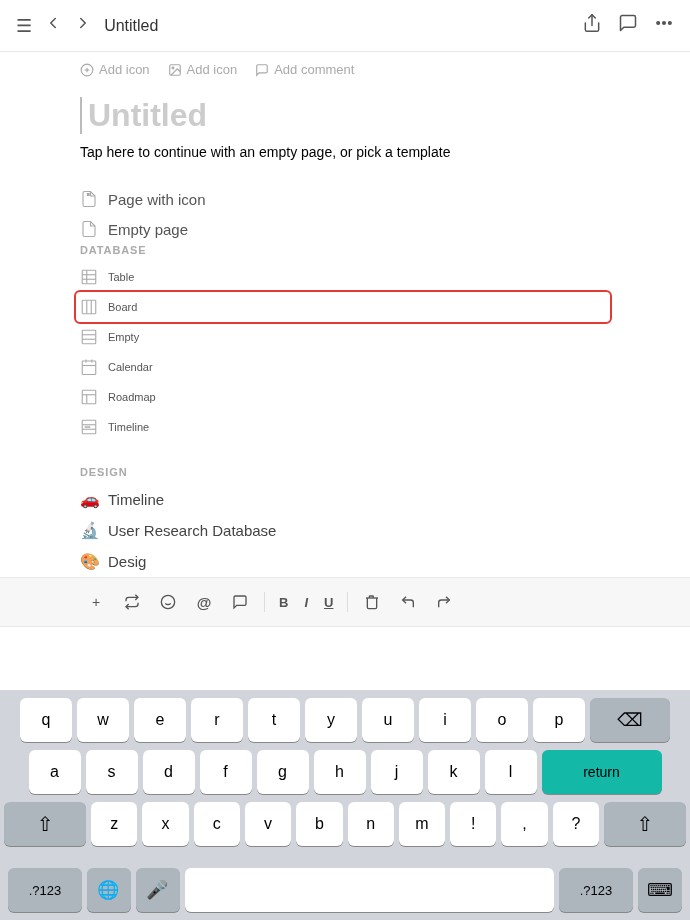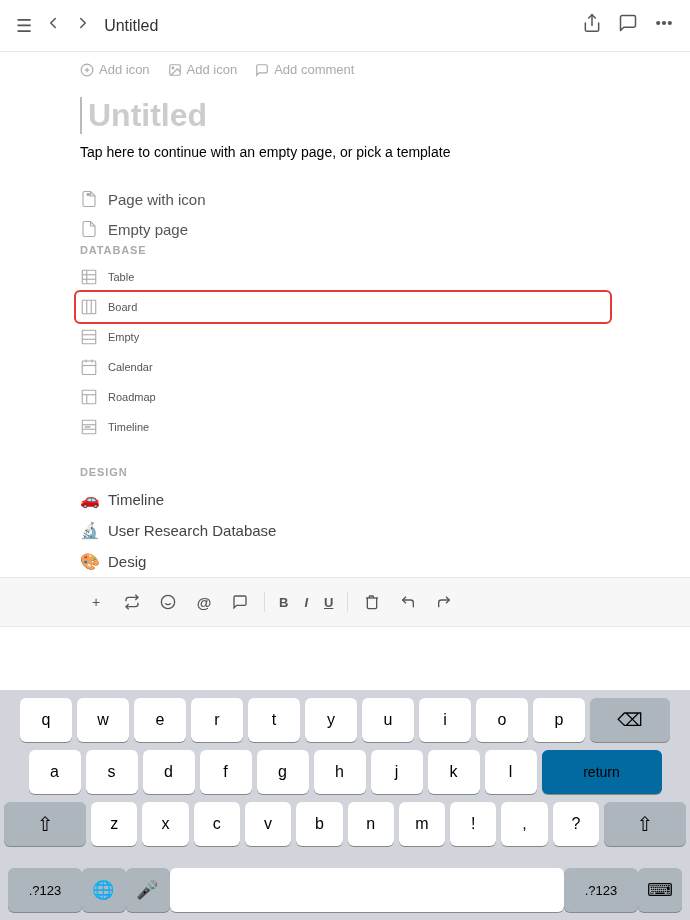--- a/index.html
+++ b/index.html
@@ -237,29 +237,30 @@
     }
     .key.wide {
       min-width: 66px;
       max-width: 80px;
     }
     .key.wider {
       min-width: 82px;
       max-width: 96px;
     }
     .key.return-key {
-      background: #0369a1;
+      background: #14b8a6;
       min-width: 100px;
       max-width: 120px;
       font-size: 14px;
     }
 
     
     .bottom-bar {
       display: flex;
+      gap: 5px;
       padding: 14px 4px 4px;
     }
     .bottom-key {
       display: flex;
       align-items: center;
       justify-content: center;
       background: #adb5bd;
       border-radius: 6px;
       height: 44px;
       font-size: 13px;

